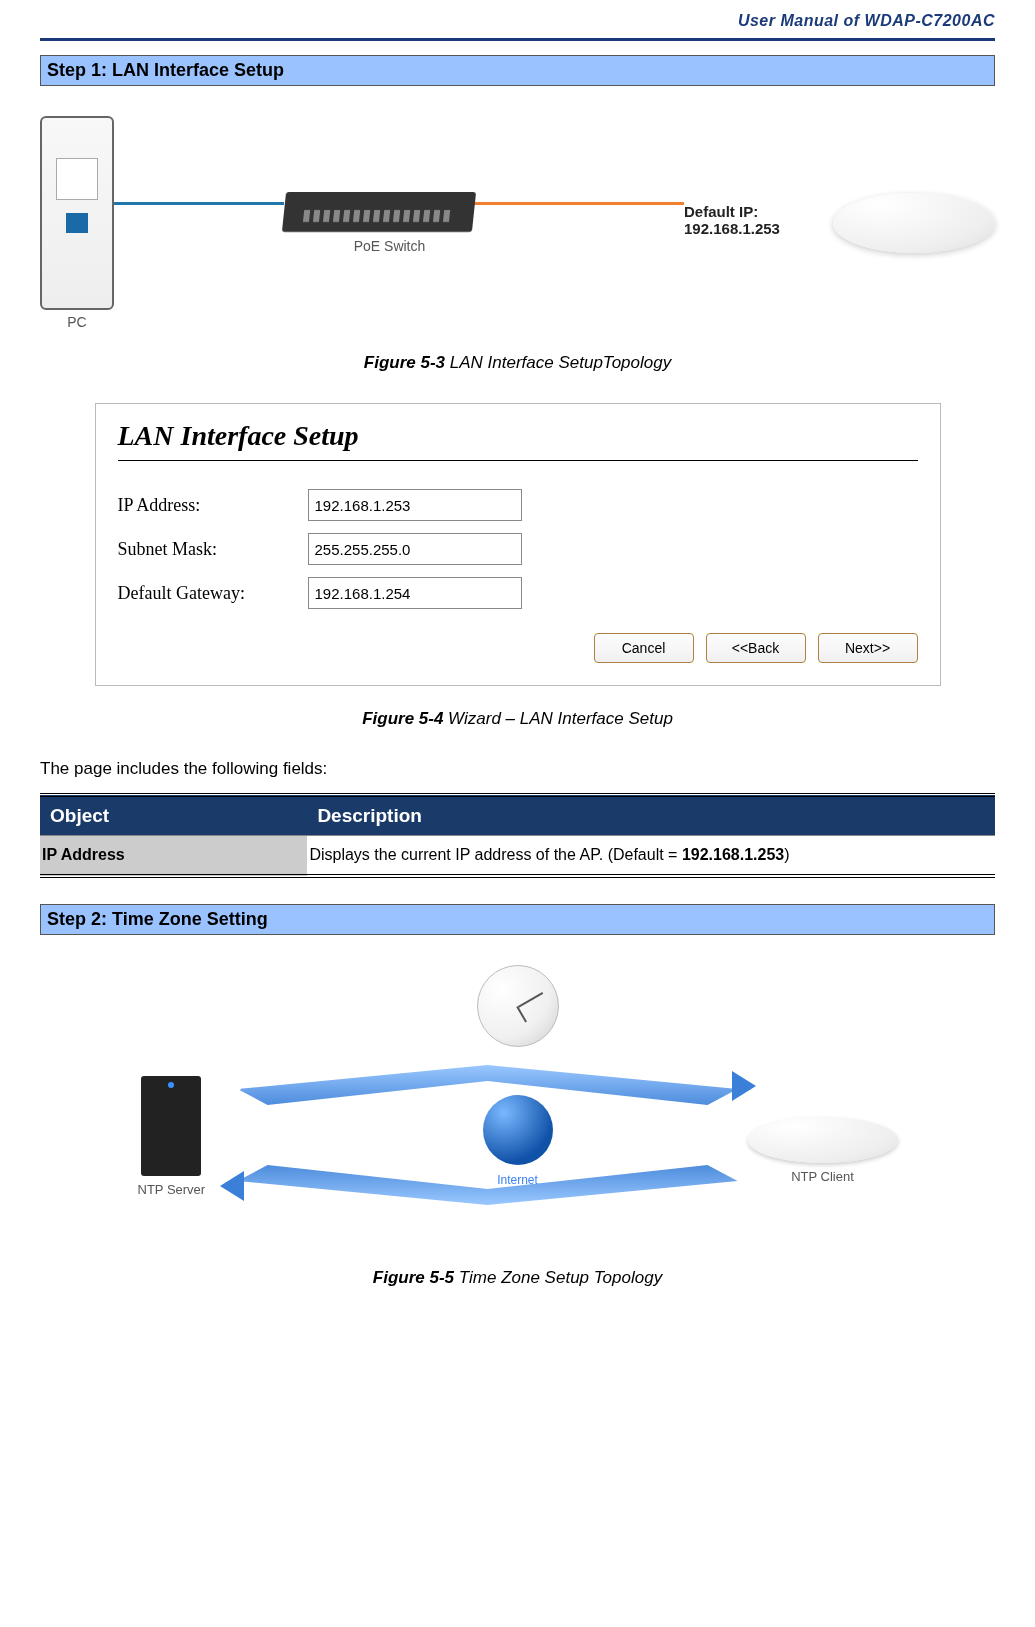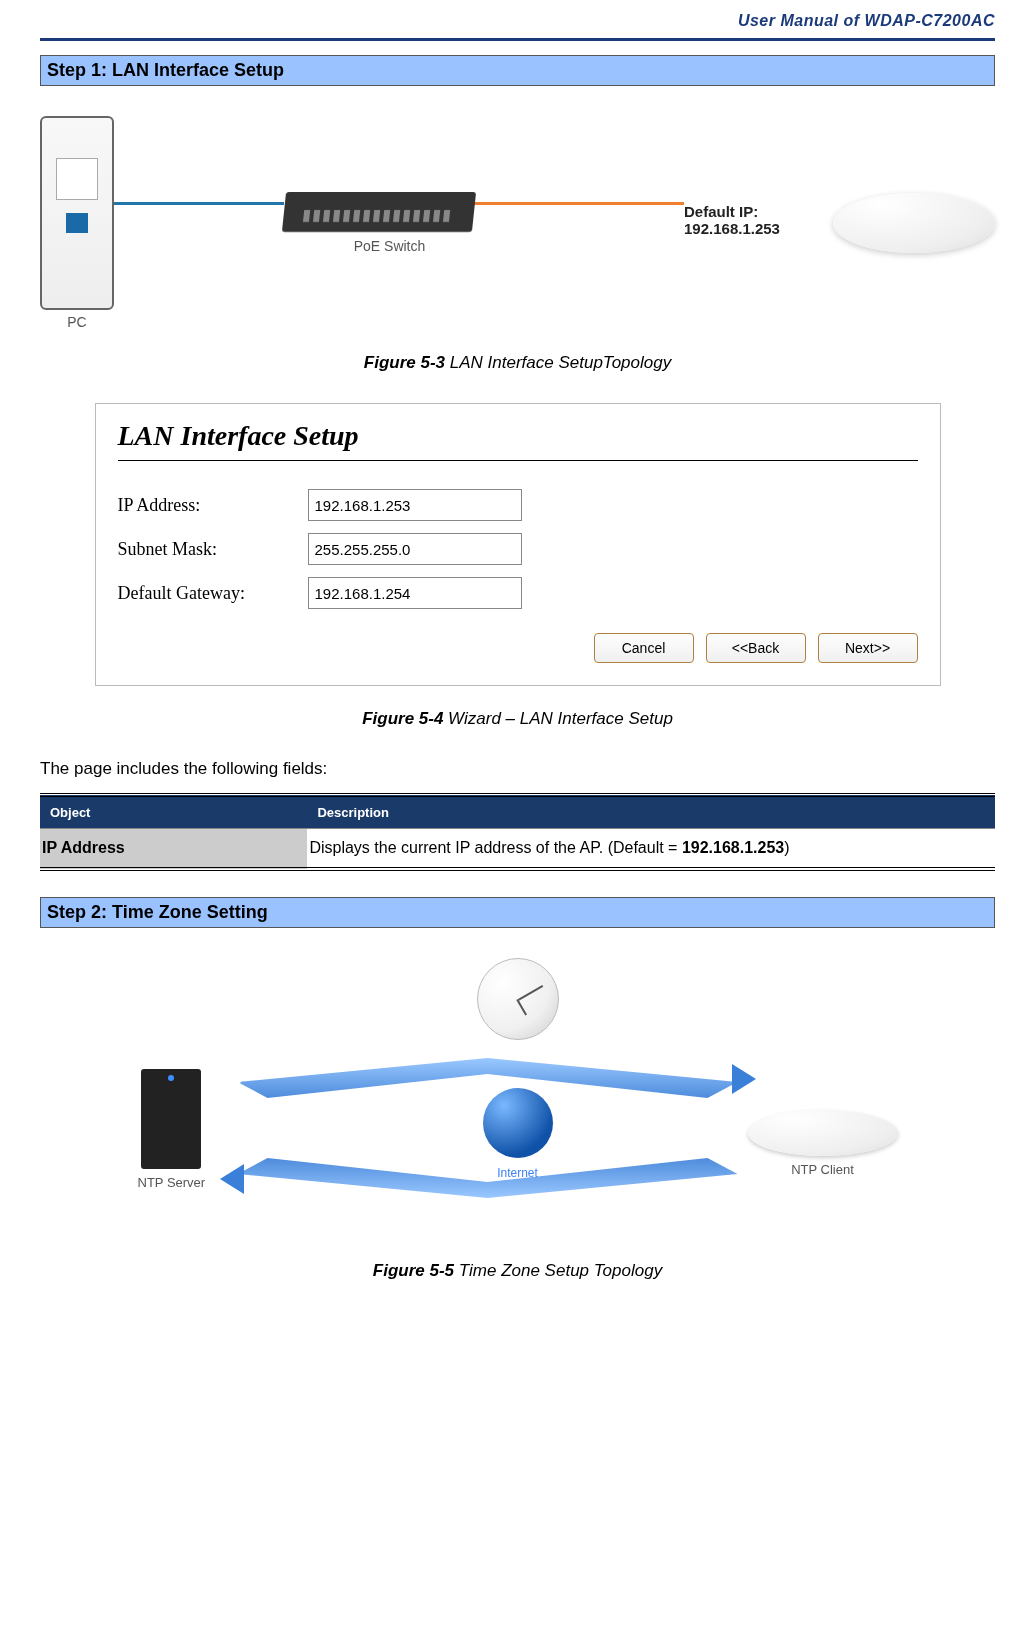--- a/index.html
+++ b/index.html
@@ -126,21 +126,21 @@
   
   .desc-table {
     width:100%;
     border-collapse: collapse;
     margin: 0 0 26px 0;
     border-top: 4px double #000;
     border-bottom: 4px double #000;
   }
   .desc-table th {
     background:#1a3a6a; color:#fff; text-align:left; padding:8px 10px;
-    font-size:13px; font-weight:bold;
+    font-size:19px; font-weight:bold;
   }
   .desc-table td { padding:10px 2px; font-size:16px; border-top:1px solid #888; }
   .desc-table td.obj { background:#ccc; width:28%; font-weight:bold; }
   .desc-table td.desc { background:#fff; }
   .desc-table .bold { font-weight:bold; }
 
   
   .topo2 {
     position: relative;
     width: 800px; height: 280px;

